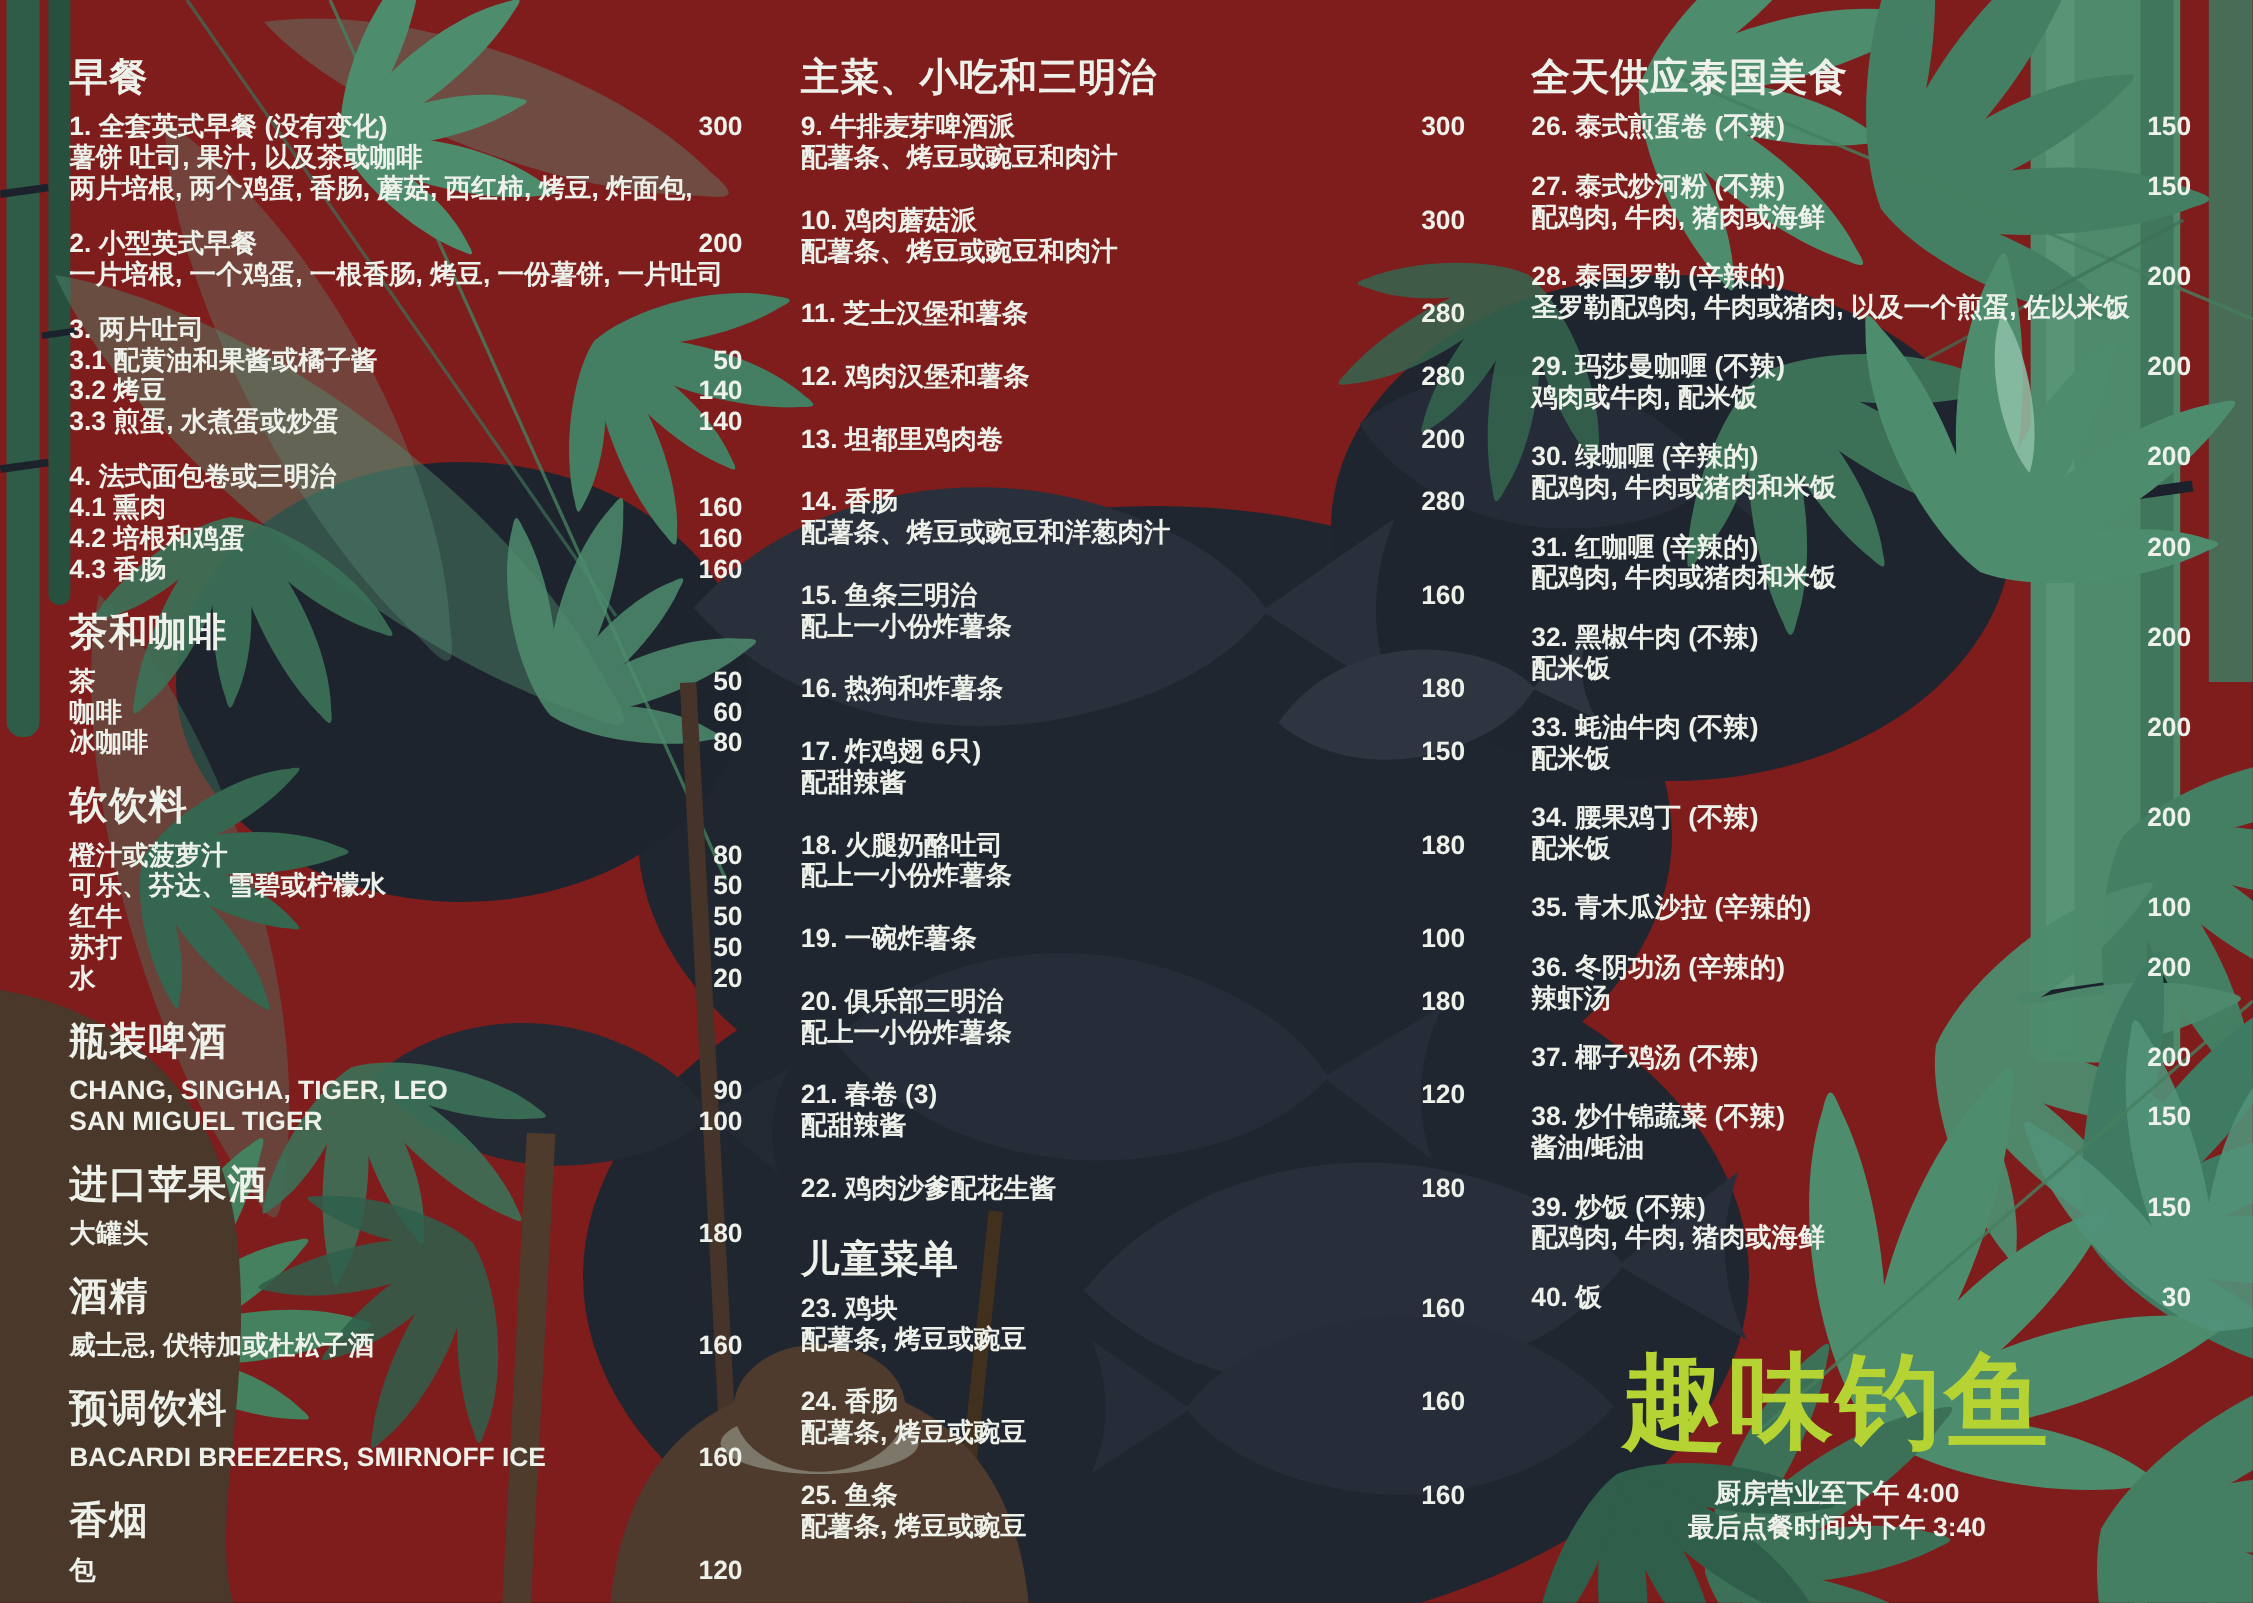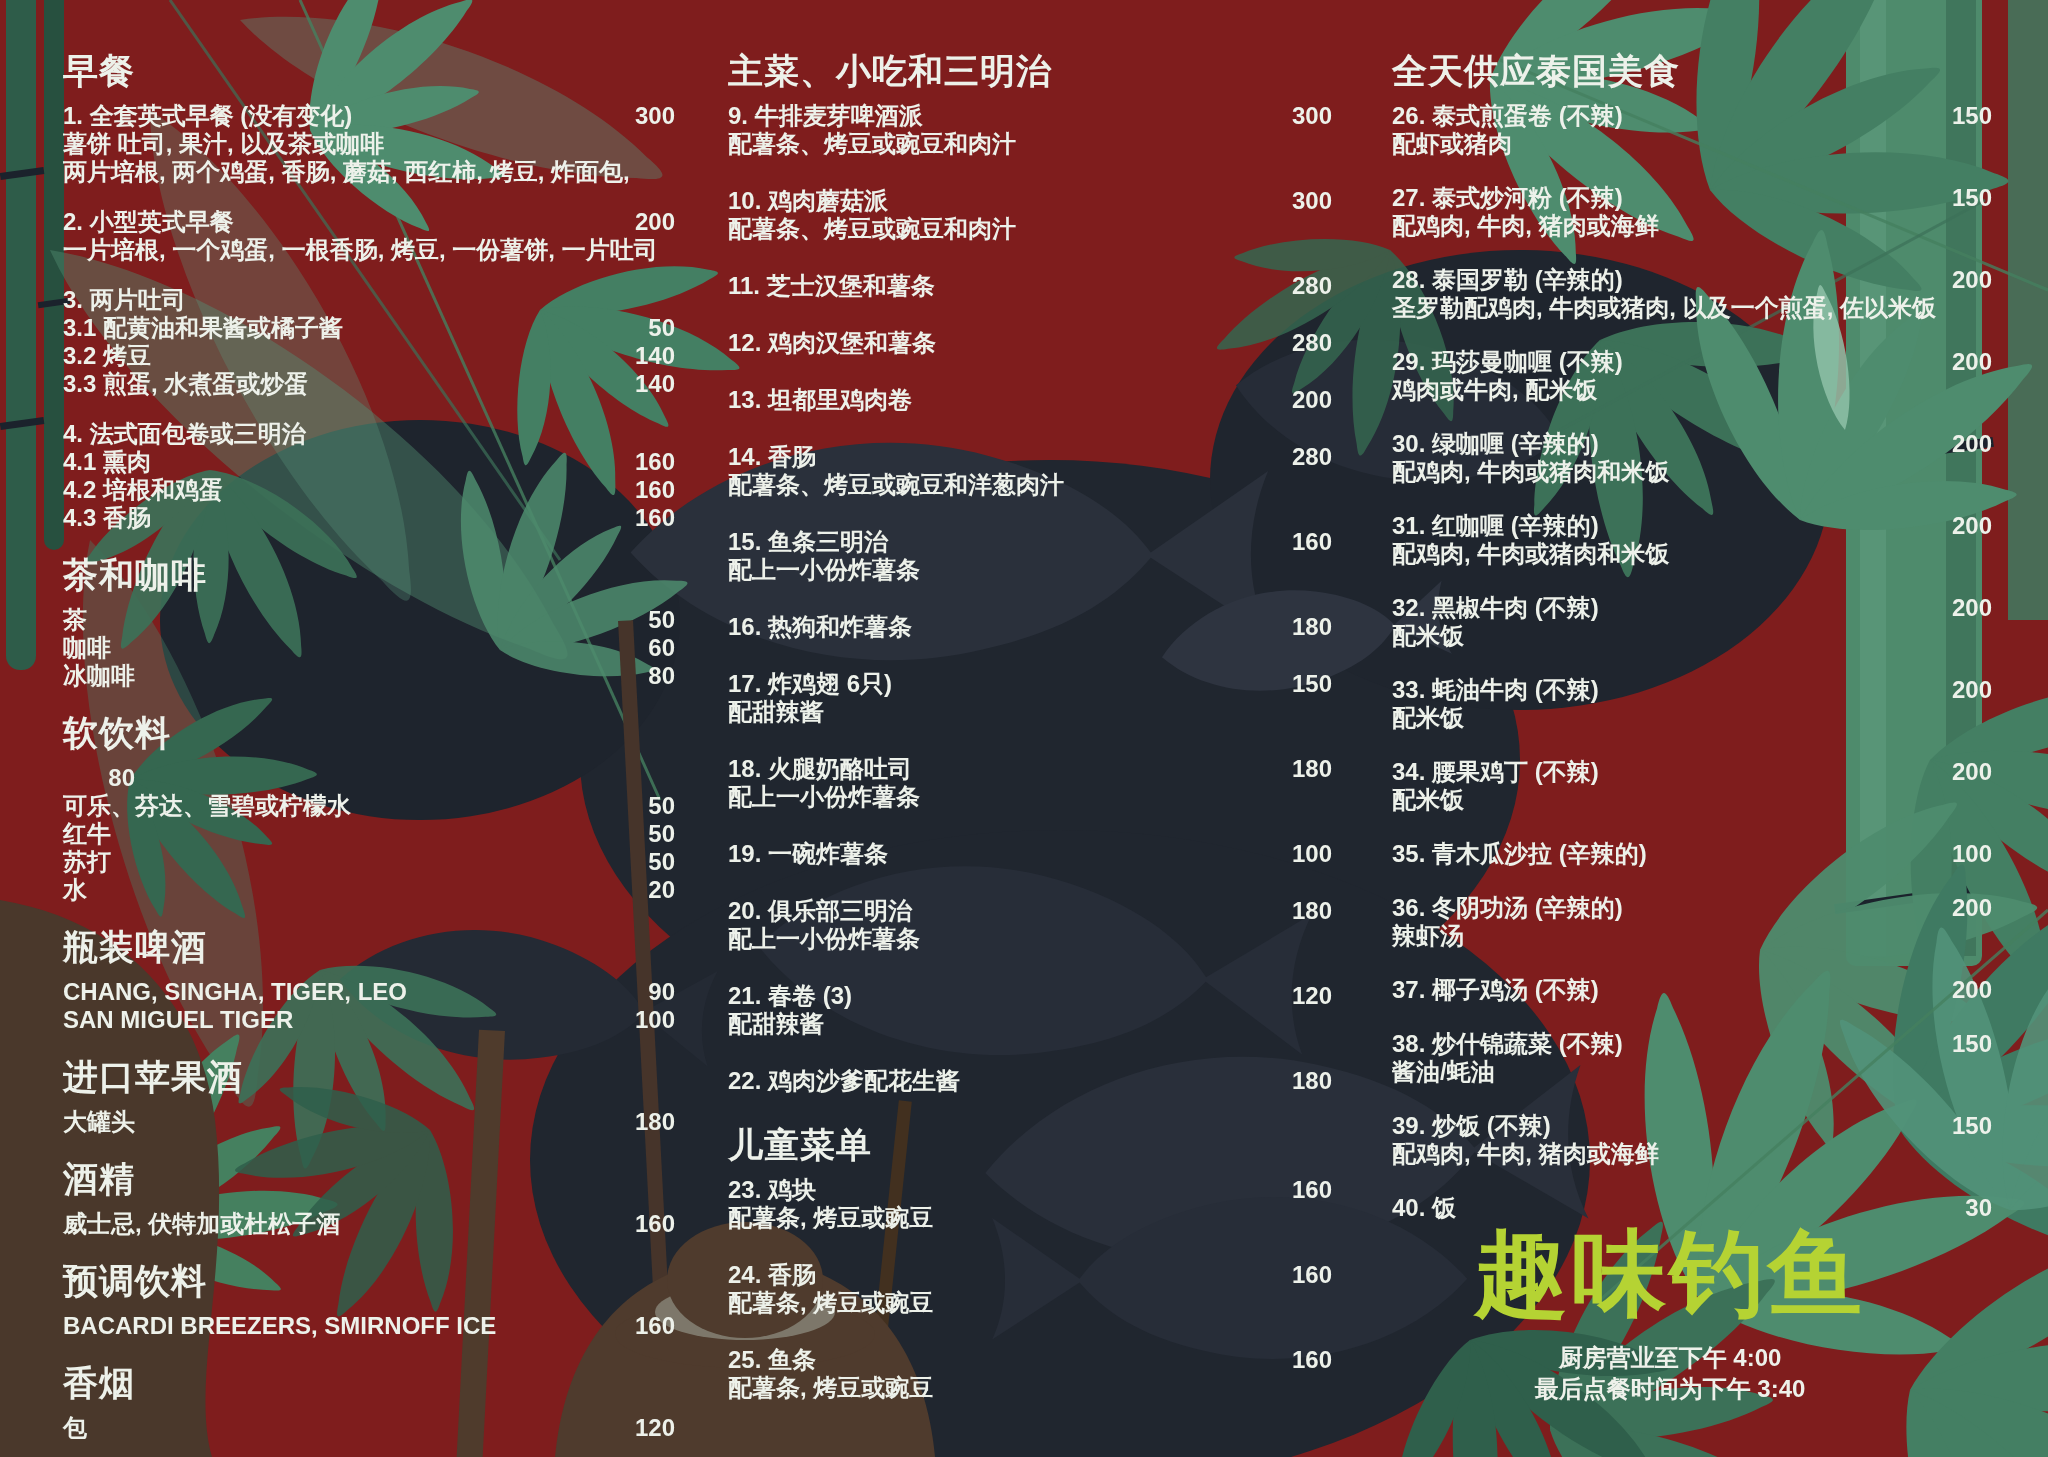--- a/index.html
+++ b/index.html
@@ -209,20 +209,21 @@
             <div class="line">
               <span class="t">冰咖啡</span>
               <span class="p">80</span>
             </div>
           </div>
         </section>
         <section class="menu-section">
           <h2>软饮料</h2>
           <div class="item">
             <div class="line">
+              <span class="t">橙汁或菠萝汁</span>
               <span class="p">80</span>
             </div>
             <div class="line">
               <span class="t">可乐、芬达、雪碧或柠檬水</span>
               <span class="p">50</span>
             </div>
             <div class="line">
               <span class="t">红牛</span>
               <span class="p">50</span>
             </div>
@@ -429,23 +430,20 @@
           </div>
         </section>
       </div>
       <div class="col col-right">
         <section class="menu-section">
           <h2>全天供应泰国美食</h2>
           <div class="item">
             <div class="line">
               <span class="t">26. 泰式煎蛋卷 (不辣)</span>
               <span class="p">150</span>
-            </div>
-            <div class="line">
-              <span class="t">配虾或猪肉</span>
             </div>
           </div>
           <div class="item">
             <div class="line">
               <span class="t">27. 泰式炒河粉 (不辣)</span>
               <span class="p">150</span>
             </div>
             <div class="line">
               <span class="t">配鸡肉, 牛肉, 猪肉或海鲜</span>
             </div>

